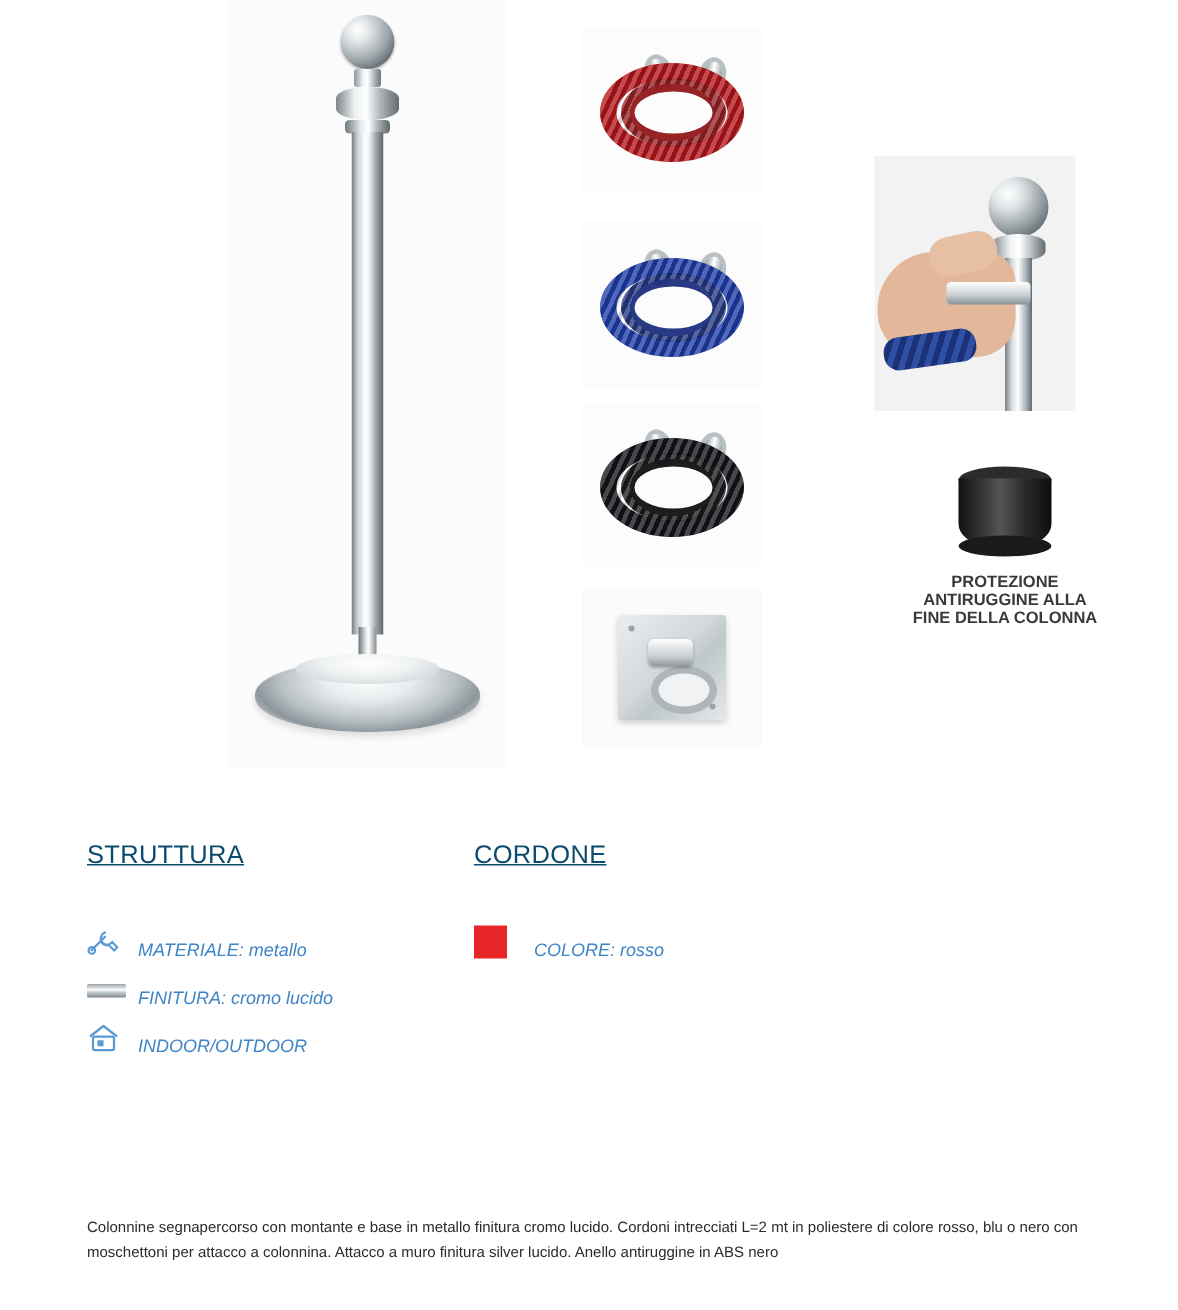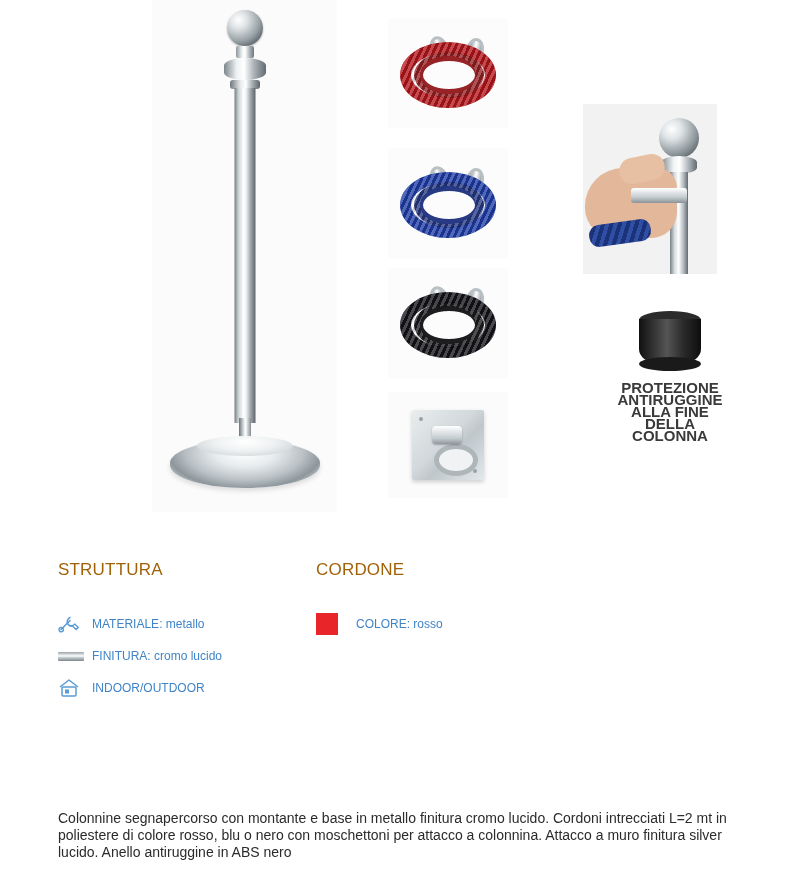--- a/index.html
+++ b/index.html
@@ -296,21 +296,21 @@
     width: 62px; height: 14px;
     border-radius: 50%;
     background: #1a1a1a;
   }
   .cap-caption {
     position: absolute;
     left: 608px;
     top: 382px;
     width: 124px;
     text-align: center;
-    font-size: 15px;
+    font-size: 11px;
     line-height: 12px;
     color: #3a3a3a;
     font-weight: bold;
   }
 
   
   .specs {
     position: absolute;
     left: 0;
     top: 560px;
@@ -318,29 +318,31 @@
   }
   .spec-col {
     position: absolute;
     top: 0;
   }
   .col-struttura { left: 58px; width: 250px; }
   .col-cordone   { left: 316px; width: 250px; }
 
   .spec-title {
     font-size: 17px;
-    color: #a16207;
+    color: #0c4a6e;
+    text-decoration: underline;
     margin: 0 0 28px 0;
     letter-spacing: .2px;
   }
   .spec-row {
     display: flex;
-    align-items: center;
+    align-items: flex-end;
     height: 32px;
     margin-bottom: 0px;
+    font-style: italic;
   }
   .spec-ico {
     width: 34px;
     min-width: 34px;
     height: 24px;
     display: flex;
     align-items: center;
   }
   .spec-txt {
     font-size: 12px;
@@ -362,21 +364,21 @@
     background: linear-gradient(180deg,#9aa2a7 0%,#ffffff 45%,#c8cfd3 60%,#7f878c 100%);
     border-radius: 1px;
   }
 
   
   .description {
     position: absolute;
     left: 58px;
     top: 810px;
     width: 680px;
-    font-size: 14px;
+    font-size: 10px;
     line-height: 17px;
     color: #2b2b2b;
   }
 </style>
 </head>
 <body>
 
 <div class="gallery">
 
   <div class="panel-main">

